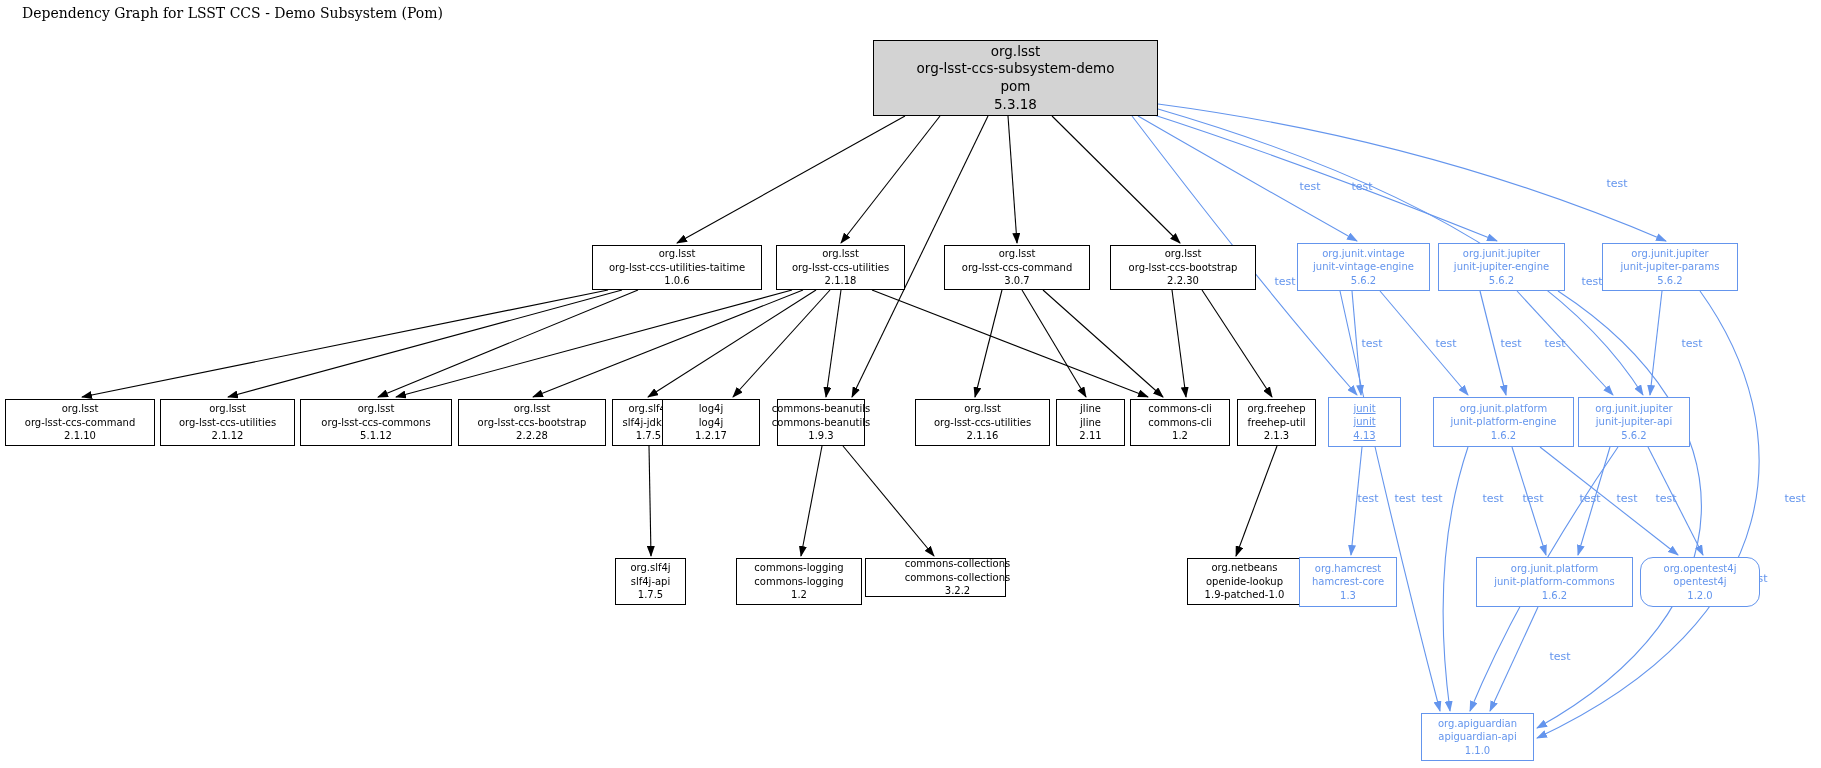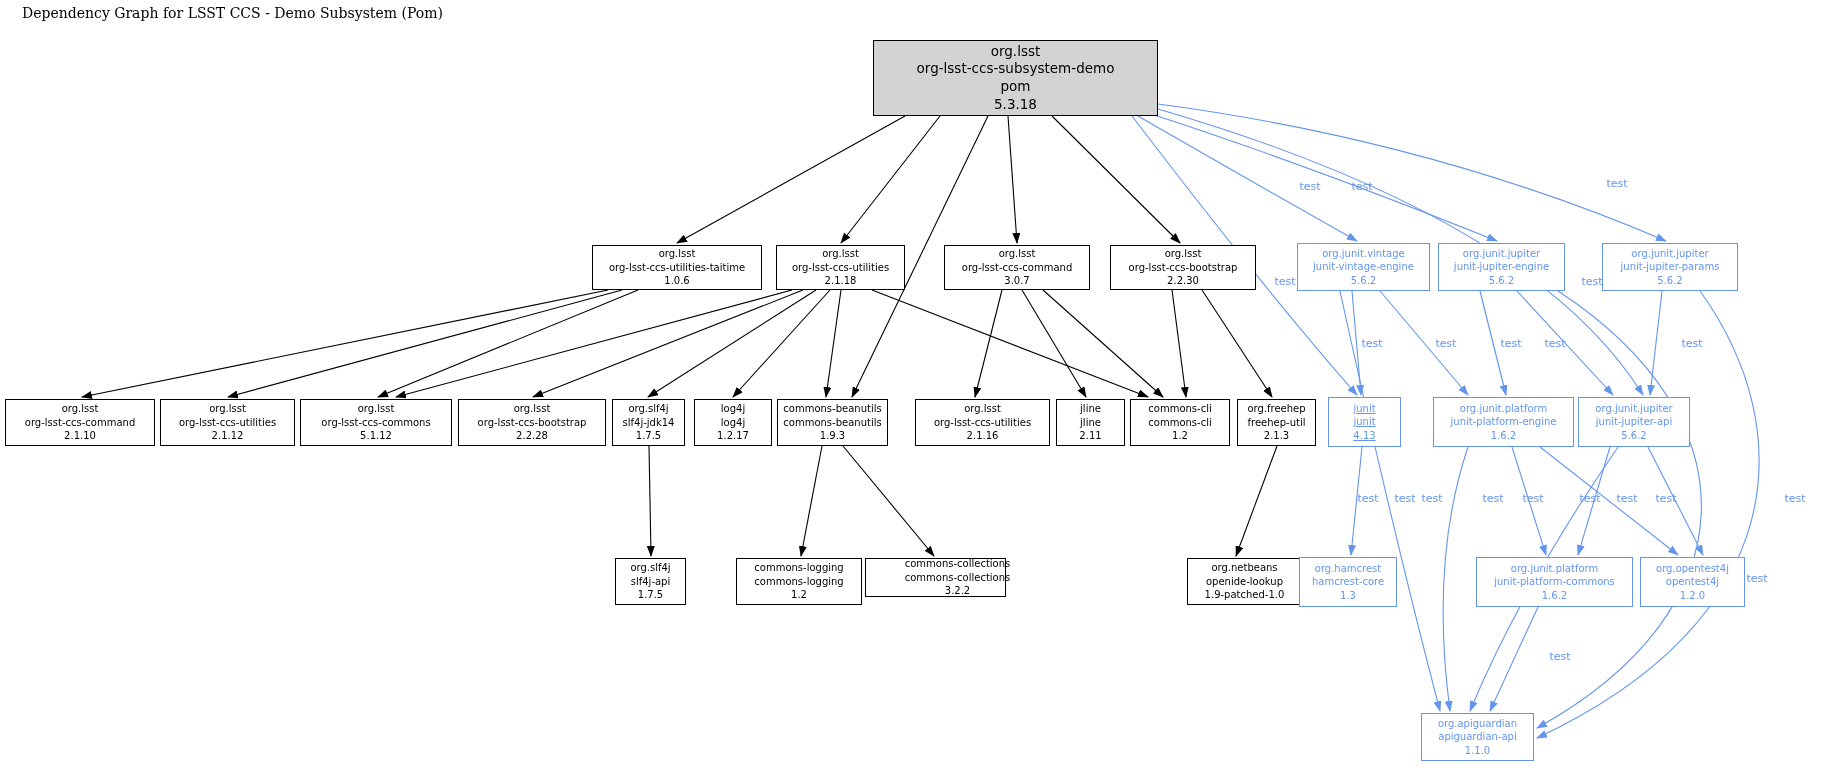--- a/index.html
+++ b/index.html
@@ -161,26 +161,26 @@
       <div class="node compile" style="left: 458px; top: 399px; width: 148px; height: 47px;">
         <div>org.lsst</div>
         <div>org-lsst-ccs-bootstrap</div>
         <div>2.2.28</div>
       </div>
       <div class="node compile" style="left: 612px; top: 399px; width: 73px; height: 47px;">
         <div>org.slf4j</div>
         <div>slf4j-jdk14</div>
         <div>1.7.5</div>
       </div>
-      <div class="node compile" style="left: 694px; top: 399px; width: 78px; height: 47px;">
+      <div class="node compile" style="left: 662px; top: 399px; width: 98px; height: 47px;">
         <div>log4j</div>
         <div>log4j</div>
         <div>1.2.17</div>
       </div>
-      <div class="node compile" style="left: 777px; top: 399px; width: 111px; height: 47px;">
+      <div class="node compile" style="left: 777px; top: 399px; width: 88px; height: 47px;">
         <div>commons-beanutils</div>
         <div>commons-beanutils</div>
         <div>1.9.3</div>
       </div>
       <div class="node compile" style="left: 915px; top: 399px; width: 135px; height: 47px;">
         <div>org.lsst</div>
         <div>org-lsst-ccs-utilities</div>
         <div>2.1.16</div>
       </div>
       <div class="node compile" style="left: 1056px; top: 399px; width: 69px; height: 47px;">
@@ -236,21 +236,21 @@
       <div class="node test" style="left: 1299px; top: 557px; width: 98px; height: 50px;">
         <div>org.hamcrest</div>
         <div>hamcrest-core</div>
         <div>1.3</div>
       </div>
       <div class="node test" style="left: 1476px; top: 557px; width: 157px; height: 50px;">
         <div>org.junit.platform</div>
         <div>junit-platform-commons</div>
         <div>1.6.2</div>
       </div>
-      <div class="node test" style="left: 1640px; top: 557px; width: 105px; height: 50px;">
+      <div class="node test" style="left: 1640px; top: 557px; width: 120px; height: 50px; border-radius: 13px;">
         <div>org.opentest4j</div>
         <div>opentest4j</div>
         <div>1.2.0</div>
       </div>
       <div class="node test" style="left: 1421px; top: 713px; width: 113px; height: 48px;">
         <div>org.apiguardian</div>
         <div>apiguardian-api</div>
         <div>1.1.0</div>
       </div>
     </div>

